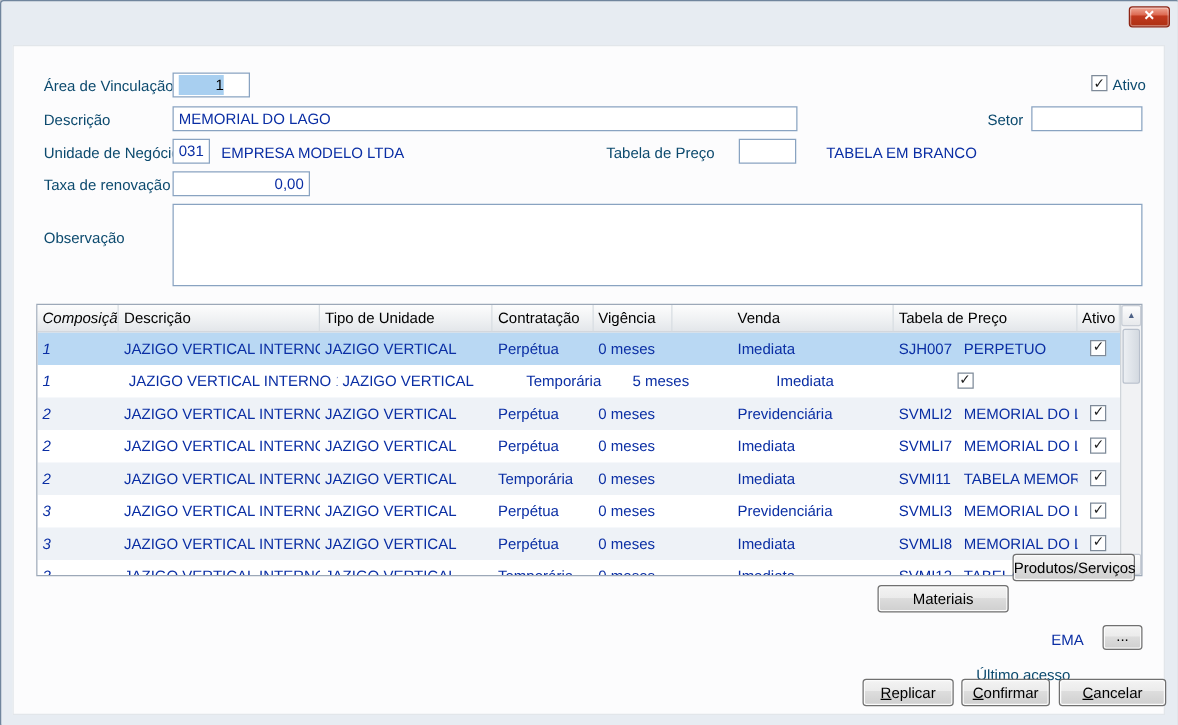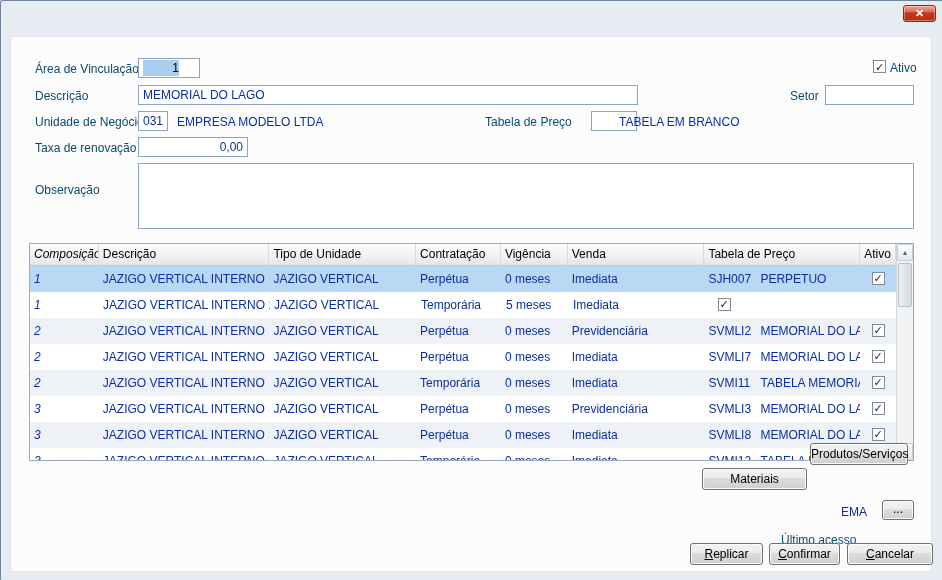--- a/index.html
+++ b/index.html
@@ -32,21 +32,21 @@
   .grid-body{position:absolute;left:0;top:22px;right:17px;bottom:0;overflow:hidden;}
   .tr{display:flex;height:26px;line-height:26px;color:#0a2ea4;background:#fff;cursor:pointer;}
   .tr.alt{background:#eef2f7;}
   .tr.sel{background:#b9d8f3;}
   .td{box-sizing:border-box;padding:0 4px;overflow:hidden;white-space:nowrap;}
   .col0{width:69px;text-align:left;font-style:italic;}
   .col1{width:171px;}
   .col2{width:147px;}
   .col3{width:85px;}
   .col4{width:67px;}
-  .col5{width:137px;}
+  .col5{width:137px;margin-left:48px;}
   .col6{width:156px;}
   .col6 .code{display:inline-block;width:52px;overflow:hidden;vertical-align:top;}
   .col7{width:36px;text-align:center;}
   .cb{display:inline-block;width:13px;height:13px;background:#fff;border:1px solid #7e8a99;box-sizing:border-box;
     text-align:center;line-height:11px;font-size:11px;color:#1c1c1c;vertical-align:middle;margin-top:-3px;cursor:pointer;}
   .scrollbar{position:absolute;right:0;top:0;bottom:0;width:17px;background:#f1f2f4;border-left:1px solid #d0d5da;box-sizing:border-box;}
   .sb-btn{position:absolute;left:0;width:16px;height:17px;box-sizing:border-box;border:1px solid #c9ced6;border-radius:2px;
     background:linear-gradient(#fdfdfd,#e7e9ec);text-align:center;line-height:15px;font-size:7px;color:#4d6185;cursor:pointer;}
   .sb-up{top:0;}
   .sb-down{bottom:0;}
@@ -77,21 +77,21 @@
 
   <div class="lbl" style="left:789px;top:88px;">Setor</div>
   <input class="field" style="left: 824px; top: 84px; width: 89px;" value="">
 
   <div class="lbl" style="left:34px;top:114px;">Unidade de Negócio</div>
   <input class="field" style="left: 137px; top: 110px; width: 30px;" value="031">
   <div class="bluetext" style="left:176px;top:114px;">EMPRESA MODELO LTDA</div>
 
   <div class="lbl" style="left:484px;top:114px;">Tabela de Preço</div>
   <input class="field" style="left: 590px; top: 110px; width: 46px;" value="">
-  <div class="bluetext" style="left:618px;top:114px;">TABELA EM BRANCO</div>
+  <div class="bluetext" style="left:660px;top:114px;">TABELA EM BRANCO</div>
 
   <div class="lbl" style="left:34px;top:140px;">Taxa de renovação</div>
   <input class="field right" style="left: 137px; top: 136px; width: 110px;" value="0,00">
 
   <div class="lbl" style="left:34px;top:182px;">Observação</div>
   <textarea class="field" style="left: 137px; top: 162px; width: 776px; height: 66px;"></textarea>
 
   <div class="grid">
     <div class="grid-header">
         <div class="th col0">Composição</div>

